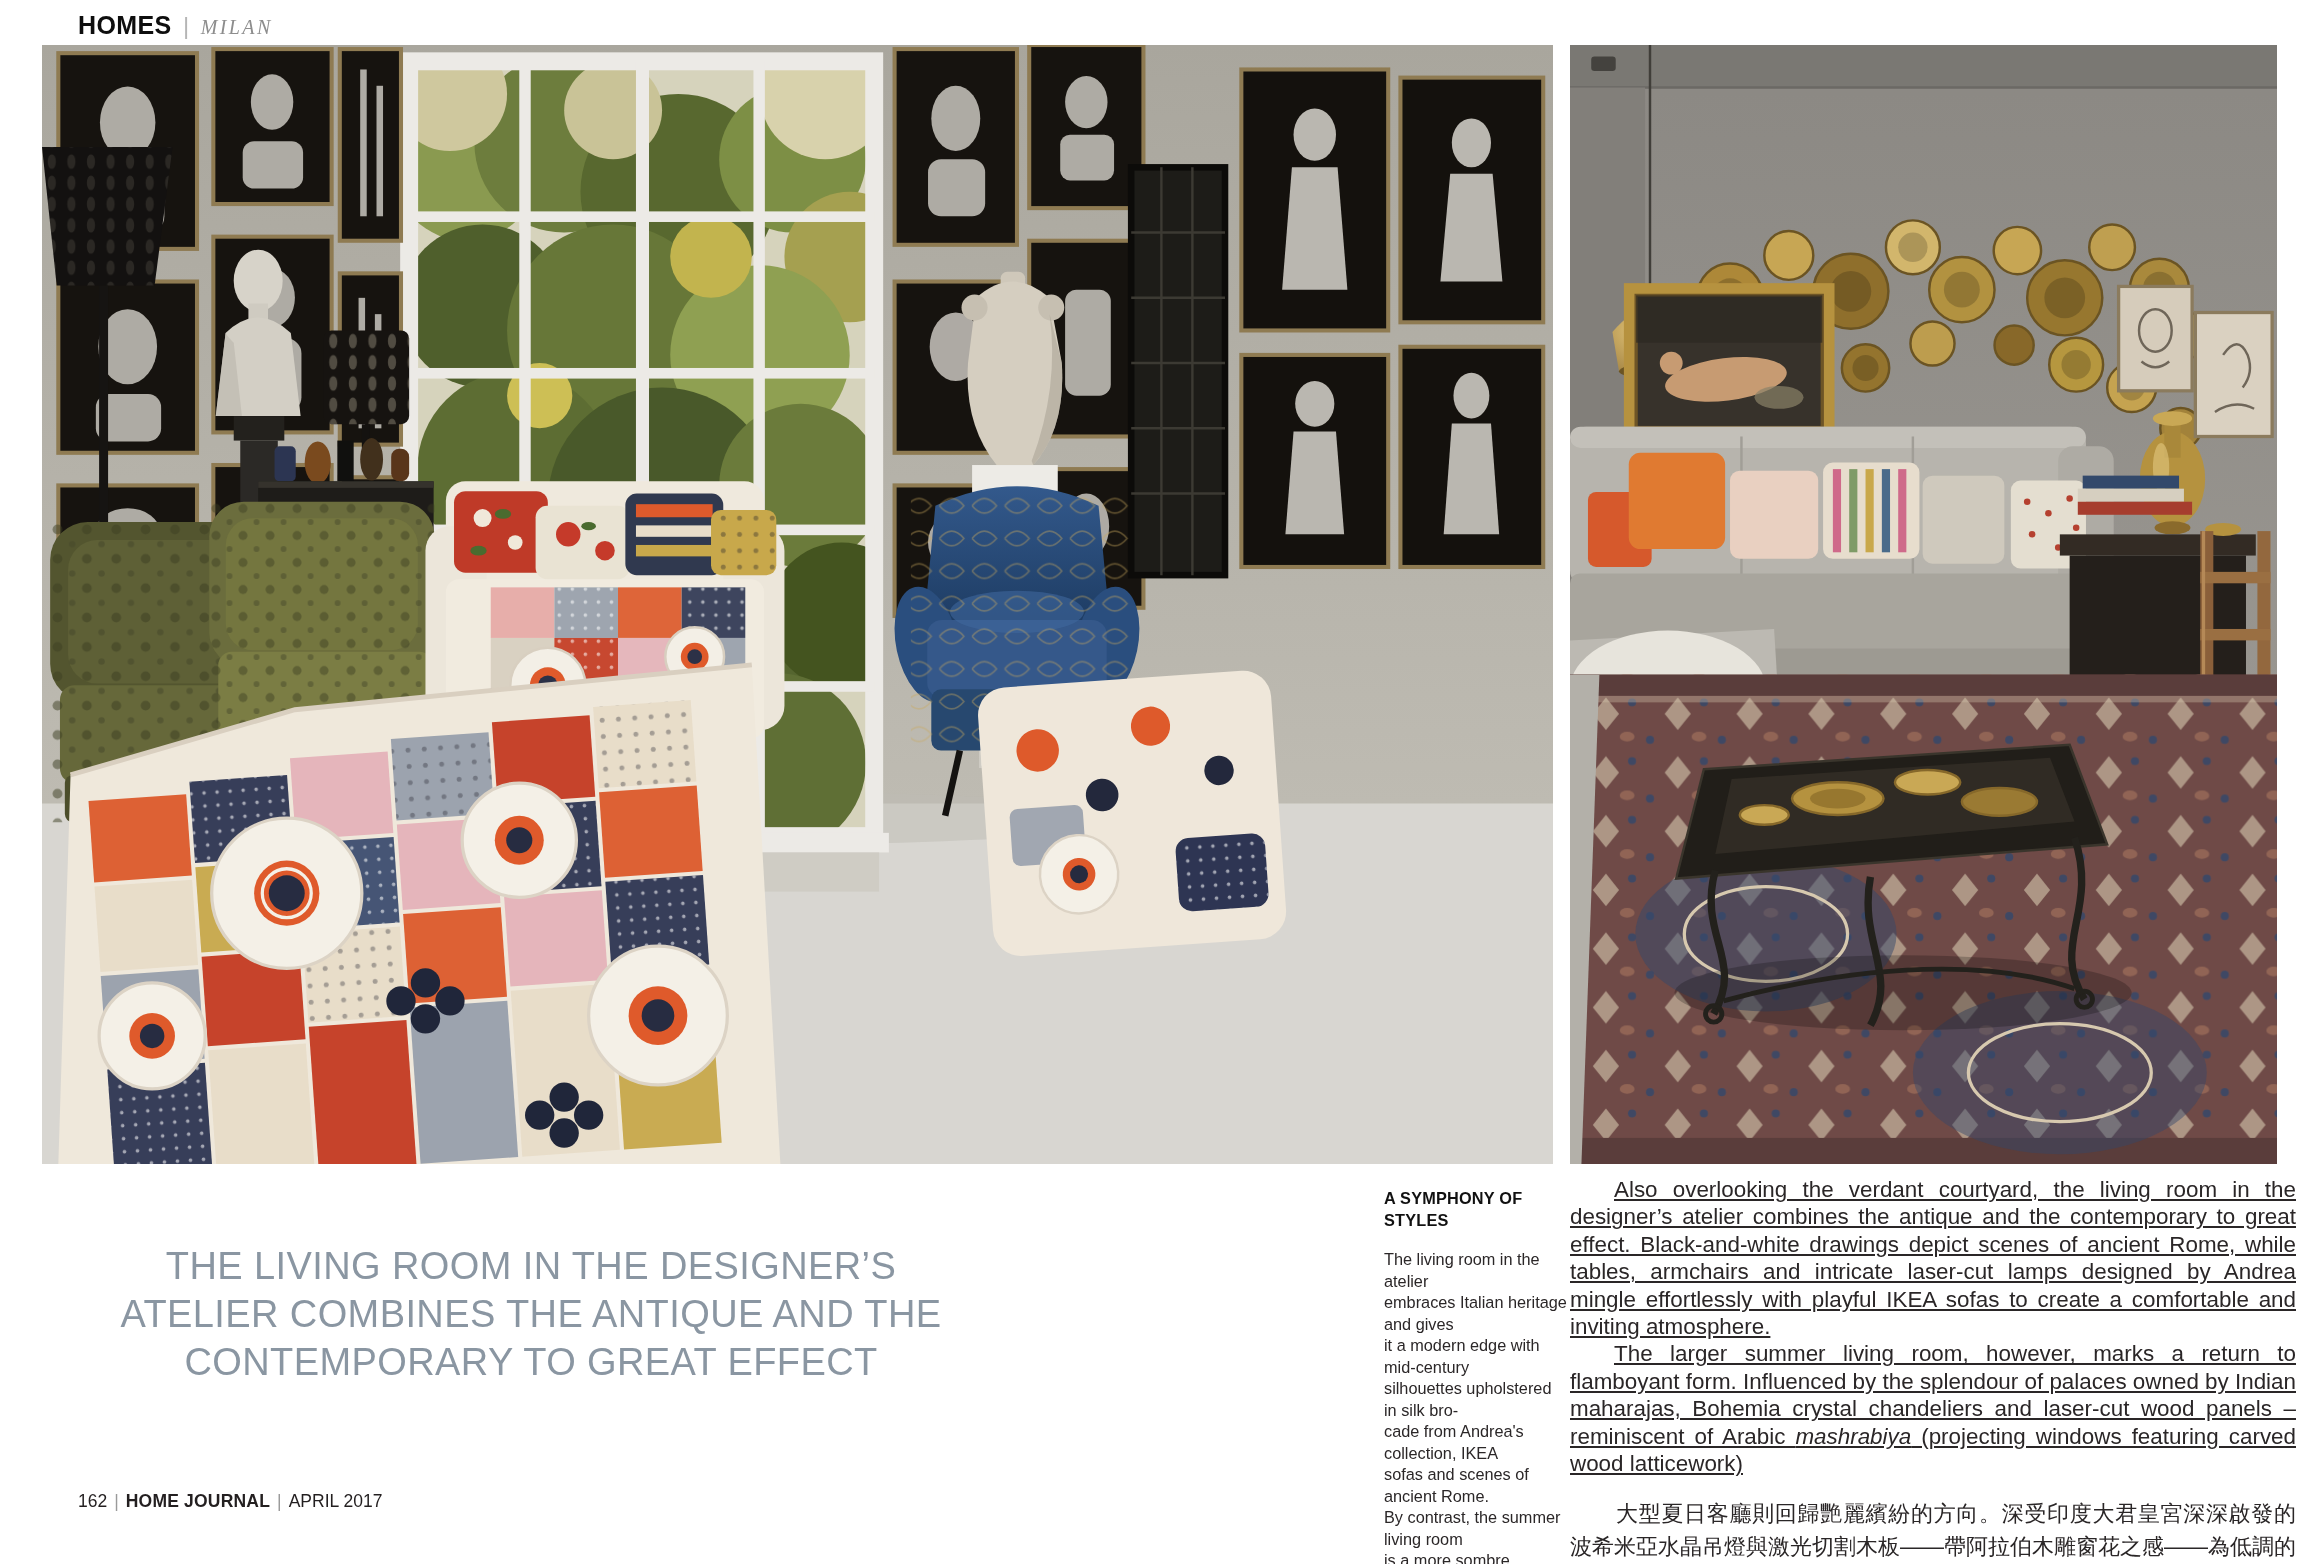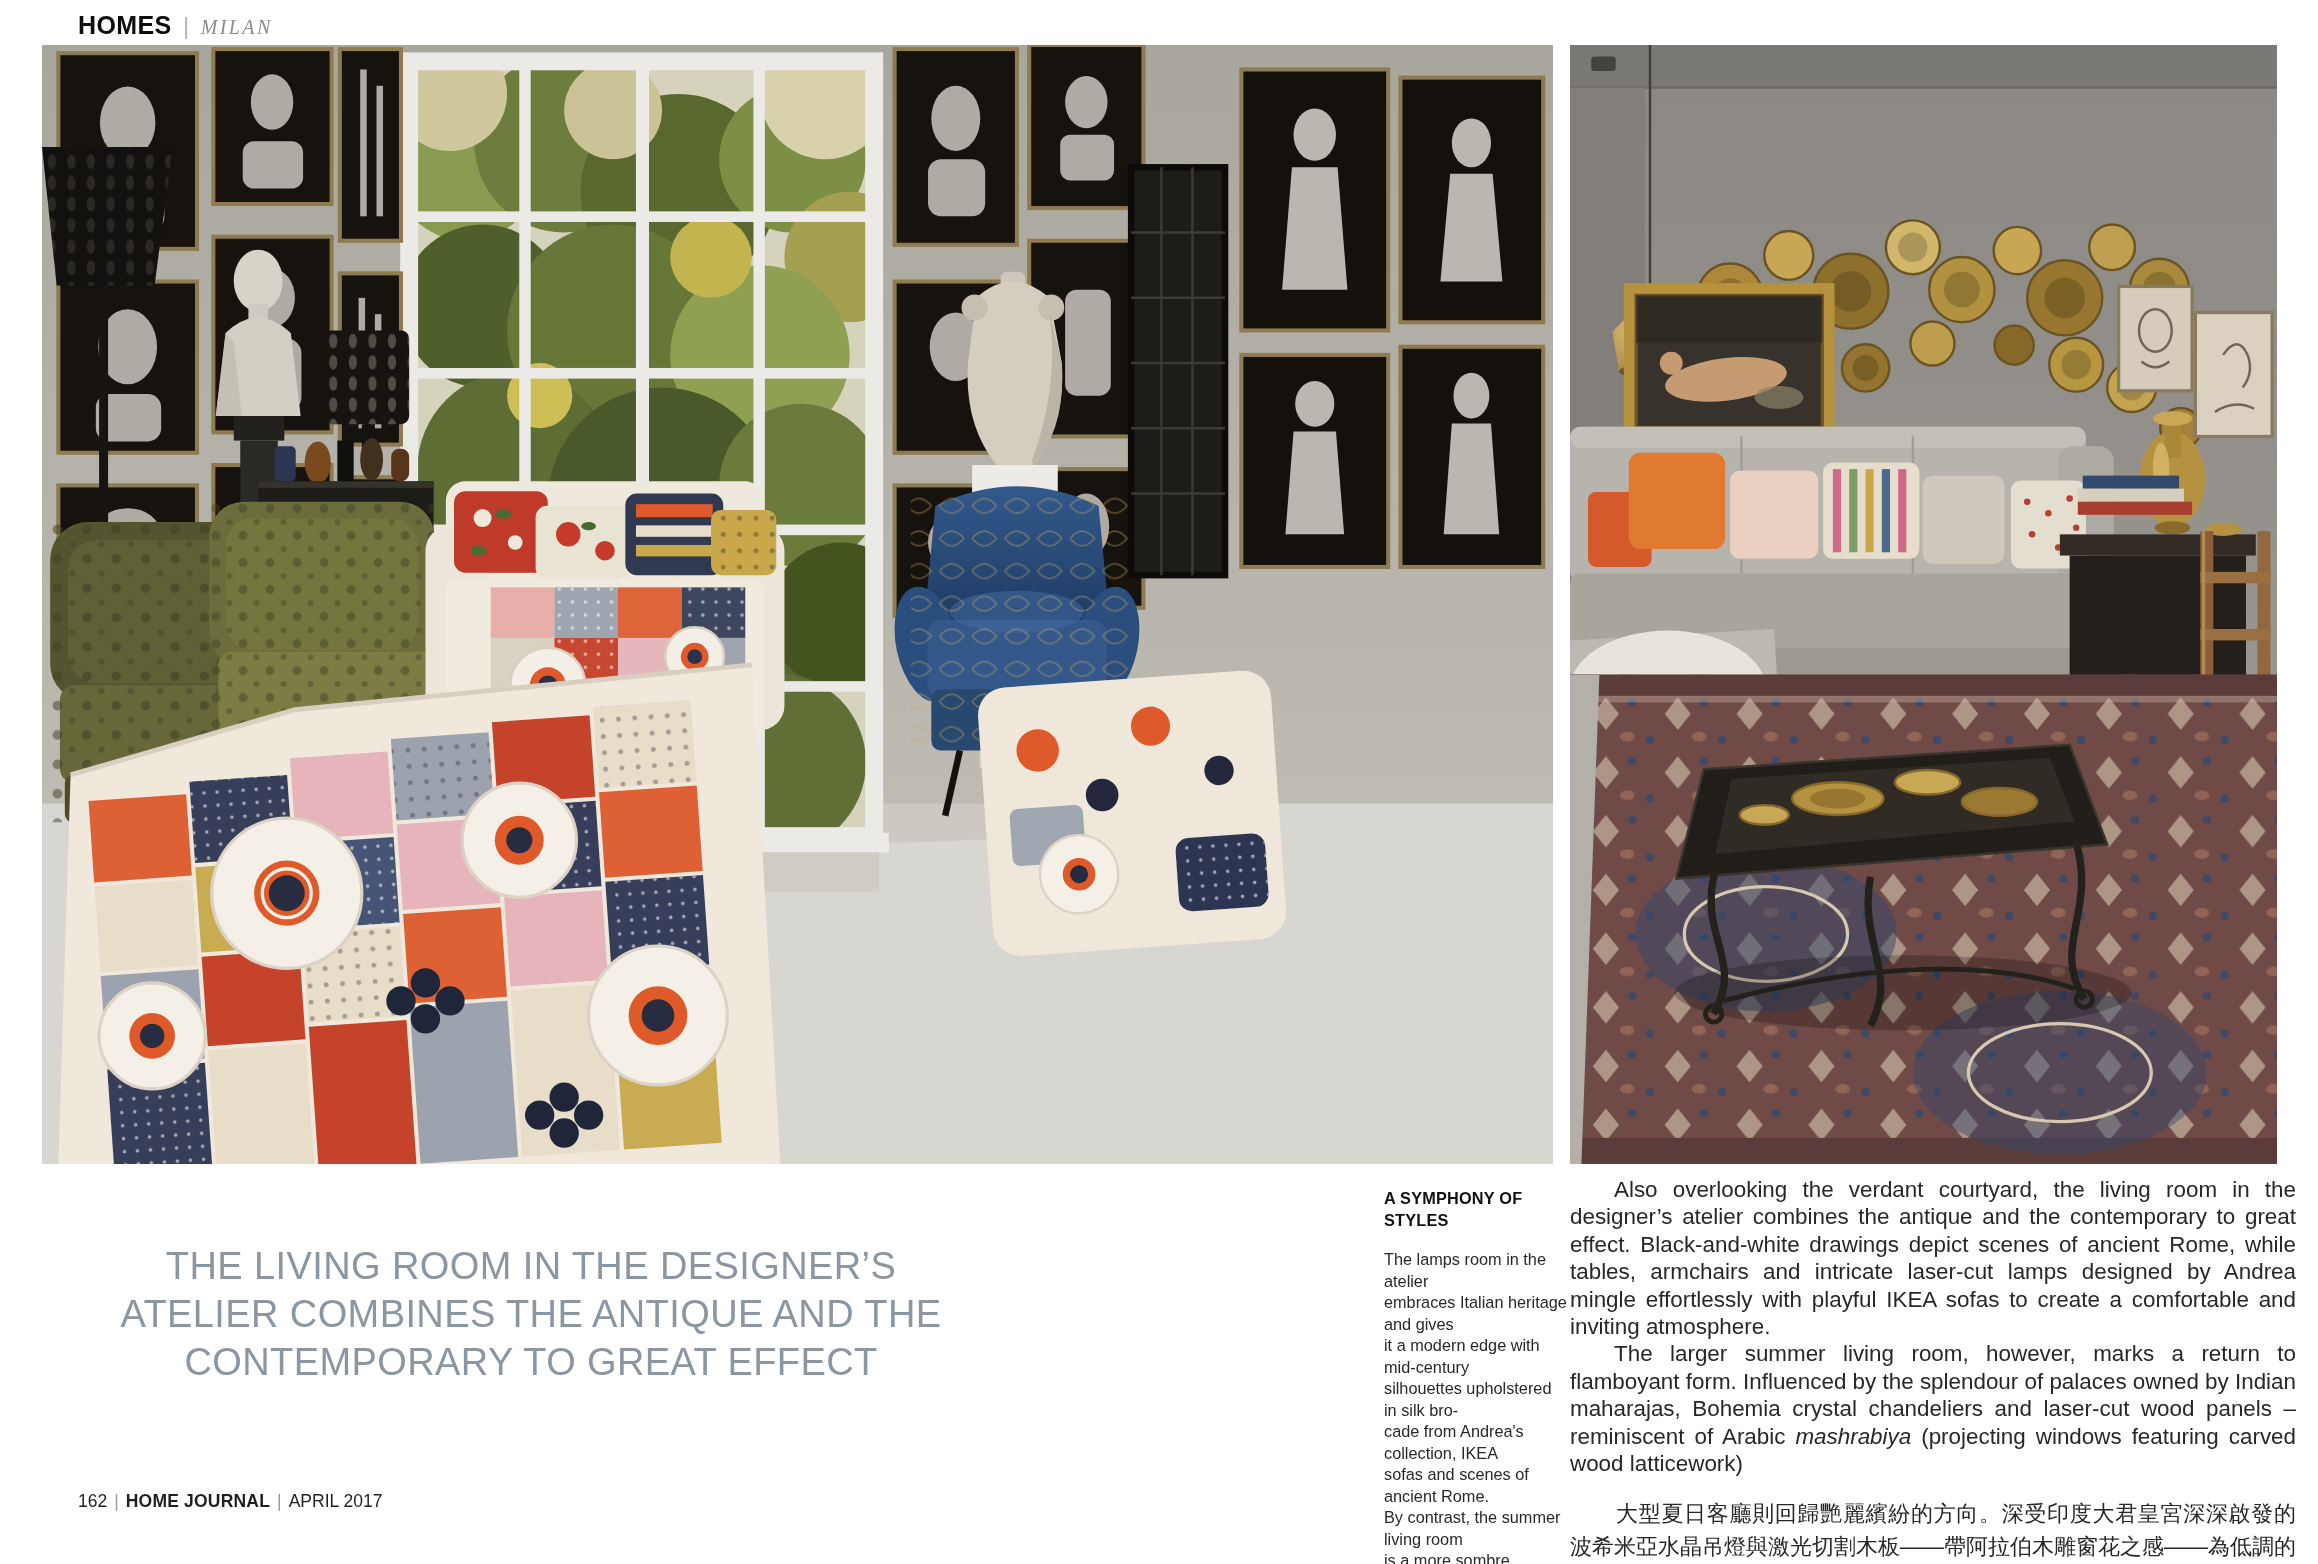--- a/index.html
+++ b/index.html
@@ -23,21 +23,21 @@
     font-family:Liberation Sans, sans-serif;font-size:38px;line-height:48px;
     color:#8a96a2;letter-spacing:0.4px;}
   .pullquote span{display:block;}
   
   .caption{left:1384px;top:1188px;width:183px;font-size:16.3px;line-height:21.5px;color:#2b2728;}
   .caption .cap-title{font-weight:700;letter-spacing:0.2px;margin-bottom:18px;font-size:16.3px;color:#111;}
   .caption .line{display:block;}
   
   .article{left:1570px;top:1176px;width:726px;}
   .article p{margin:0;font-size:22.4px;line-height:27.4px;text-align:justify;color:#2a2627;}
-  .article p.indent{text-indent:44px;}
+  .article p.indent{text-indent:44px;text-decoration:underline;}
   .article p.zh{margin-top:19.6px;font-size:22px;line-height:33px;text-indent:46px;}
   .article .it{font-style:italic;}
   
   .folio{left:78px;top:1491px;display:flex;align-items:baseline;gap:7px;font-size:17.5px;color:#231f20;}
   .folio .bar{color:#9a9a9a;font-weight:300;}
   .folio .mag{font-weight:700;letter-spacing:0.2px;}
 </style>
 </head>
 <body>
 
@@ -590,21 +590,21 @@
 </figure>
 
 <div class="abs pullquote">
   <span>THE LIVING ROOM IN THE DESIGNER’S</span>
   <span>ATELIER COMBINES THE ANTIQUE AND THE</span>
   <span>CONTEMPORARY TO GREAT EFFECT</span>
 </div>
 
 <div class="abs caption">
   <div class="cap-title">A SYMPHONY OF STYLES</div>
-  <span class="line">The lamps room in the atelier</span>
+  <span class="line">The living room in the atelier</span>
   <span class="line">embraces Italian heritage and gives</span>
   <span class="line">it a modern edge with mid-century</span>
   <span class="line">silhouettes upholstered in silk bro-</span>
   <span class="line">cade from Andrea's collection, IKEA</span>
   <span class="line">sofas and scenes of ancient Rome.</span>
   <span class="line">By contrast, the summer living room</span>
   <span class="line">is a more sombre, elegant affair.</span>
 
 </div>
 

